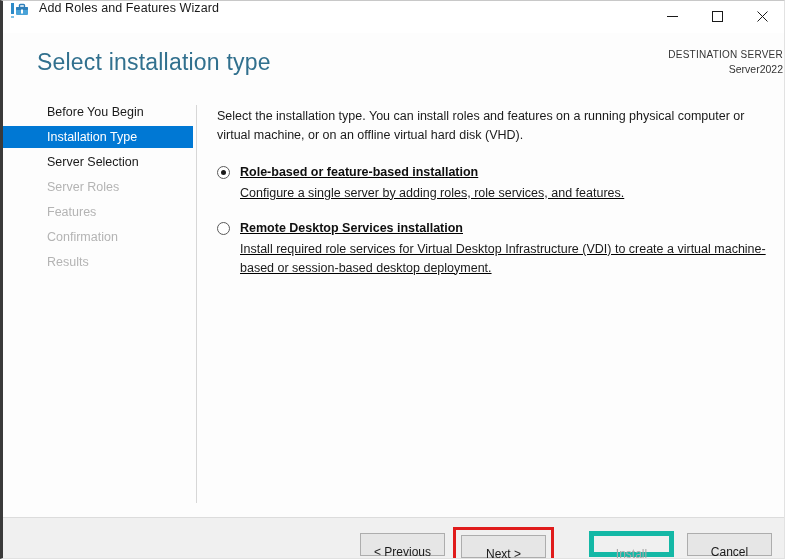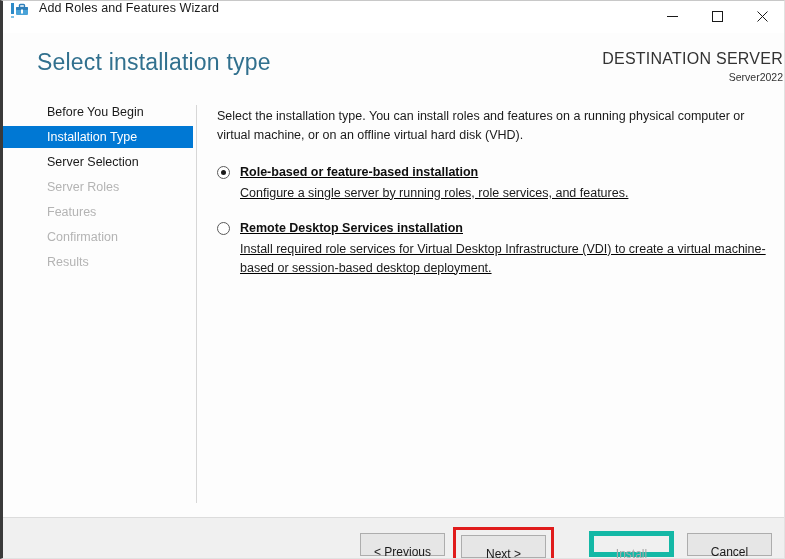--- a/index.html
+++ b/index.html
@@ -87,21 +87,21 @@
     white-space: nowrap;
   }
   #destination-server-block {
     position: absolute;
     right: 18px;
     top: 15px;
     text-align: right;
     line-height: 1.35;
   }
   #destination-server-label {
-    font-size: 16px;
+    font-size: 10px;
     color: #333333;
     letter-spacing: 0.25px;
     white-space: nowrap;
   }
   #destination-server-name {
     font-size: 10.5px;
     color: #333333;
     white-space: nowrap;
   }
 
@@ -306,21 +306,21 @@
   <div id="sidebar-divider"></div>
 
   <div id="main-content">
     <p id="intro-text">Select the installation type. You can install roles and features on a running physical computer or virtual machine, or on an offline virtual hard disk (VHD).</p>
 
     <div class="option-group">
       <div class="option-row">
         <span class="radio checked"></span>
         <span class="option-label">Role-based or feature-based installation</span>
       </div>
-      <div class="option-desc">Configure a single server by running roles, role services, and features.</div>
+      <div class="option-desc">Configure a single server by adding roles, role services, and features.</div>
     </div>
 
     <div class="option-group">
       <div class="option-row">
         <span class="radio"></span>
         <span class="option-label">Remote Desktop Services installation</span>
       </div>
       <div class="option-desc">Install required role services for Virtual Desktop Infrastructure (VDI) to create a virtual machine-based or session-based desktop deployment.</div>
     </div>
   </div>

